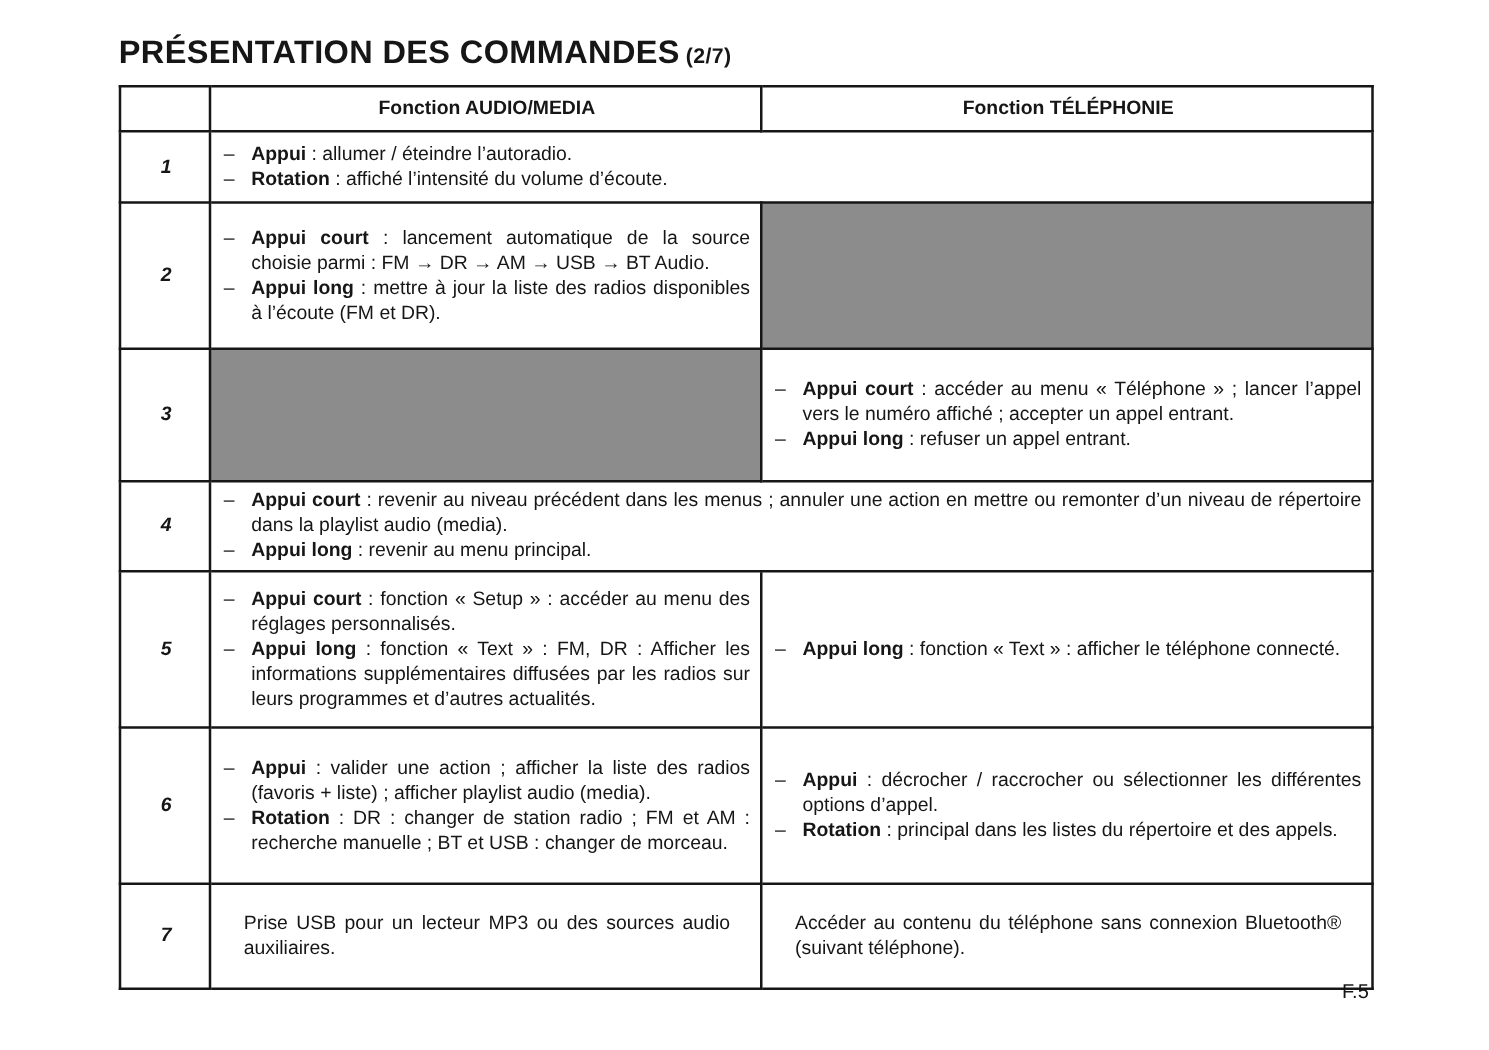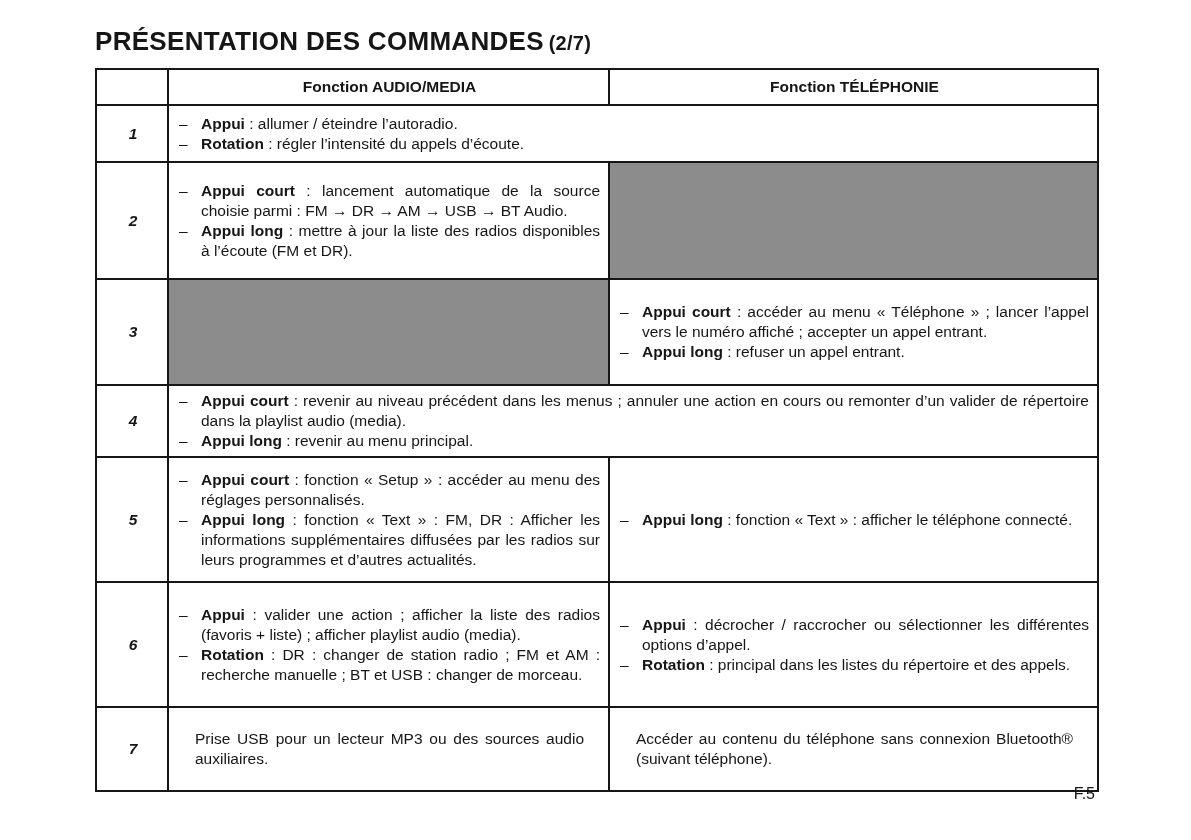--- a/index.html
+++ b/index.html
@@ -8,21 +8,21 @@
     font-family: "Liberation Sans", sans-serif;
     color: #161616;
   }
   .page { position: relative; width: 1191px; height: 840px; overflow: hidden; }
 
   .title {
     position: absolute; left: 95px; top: 26px;
     font-weight: bold; letter-spacing: 0.3px; white-space: nowrap;
   }
   .title .main { font-size: 26px; }
-  .title .sub  { font-size: 20px; }
+  .title .sub  { font-size: 17px; }
 
   table.cmd {
     position: absolute; left: 95px; top: 68px;
     width: 1002px; border-collapse: collapse; table-layout: fixed;
   }
   table.cmd td {
     border: 2px solid #161616;
     vertical-align: middle;
     font-size: 15.5px; line-height: 20px;
     padding: 5px 8px 5px 10px;
@@ -82,21 +82,21 @@
 
     <tr class="r1">
       <td class="num">1</td>
       <td colspan="2">
         <div class="item">
           <span class="marker">–</span>
           <p class="itxt"><b>Appui</b><span> : allumer / éteindre l’autoradio.</span></p>
         </div>
         <div class="item">
           <span class="marker">–</span>
-          <p class="itxt"><b>Rotation</b><span> : régler l’intensité du appels d’écoute.</span></p>
+          <p class="itxt"><b>Rotation</b><span> : affiché l’intensité du volume d’écoute.</span></p>
         </div>
       </td>
     </tr>
 
     <tr class="r2">
       <td class="num">2</td>
       <td>
         <div class="item">
           <span class="marker">–</span>
           <p class="itxt"><b>Appui court</b><span> : lancement automatique de la source choisie parmi : FM → DR → AM → USB → BT Audio.</span></p>
@@ -122,21 +122,21 @@
           <p class="itxt"><b>Appui long</b><span> : refuser un appel entrant.</span></p>
         </div>
       </td>
     </tr>
 
     <tr class="r4">
       <td class="num">4</td>
       <td colspan="2">
         <div class="item">
           <span class="marker">–</span>
-          <p class="itxt"><b>Appui court</b><span> : revenir au niveau précédent dans les menus ; annuler une action en cours ou remonter d’un valider de répertoire dans la playlist audio (media).</span></p>
+          <p class="itxt"><b>Appui court</b><span> : revenir au niveau précédent dans les menus ; annuler une action en mettre ou remonter d’un niveau de répertoire dans la playlist audio (media).</span></p>
         </div>
         <div class="item">
           <span class="marker">–</span>
           <p class="itxt"><b>Appui long</b><span> : revenir au menu principal.</span></p>
         </div>
       </td>
     </tr>
 
     <tr class="r5">
       <td class="num">5</td>

